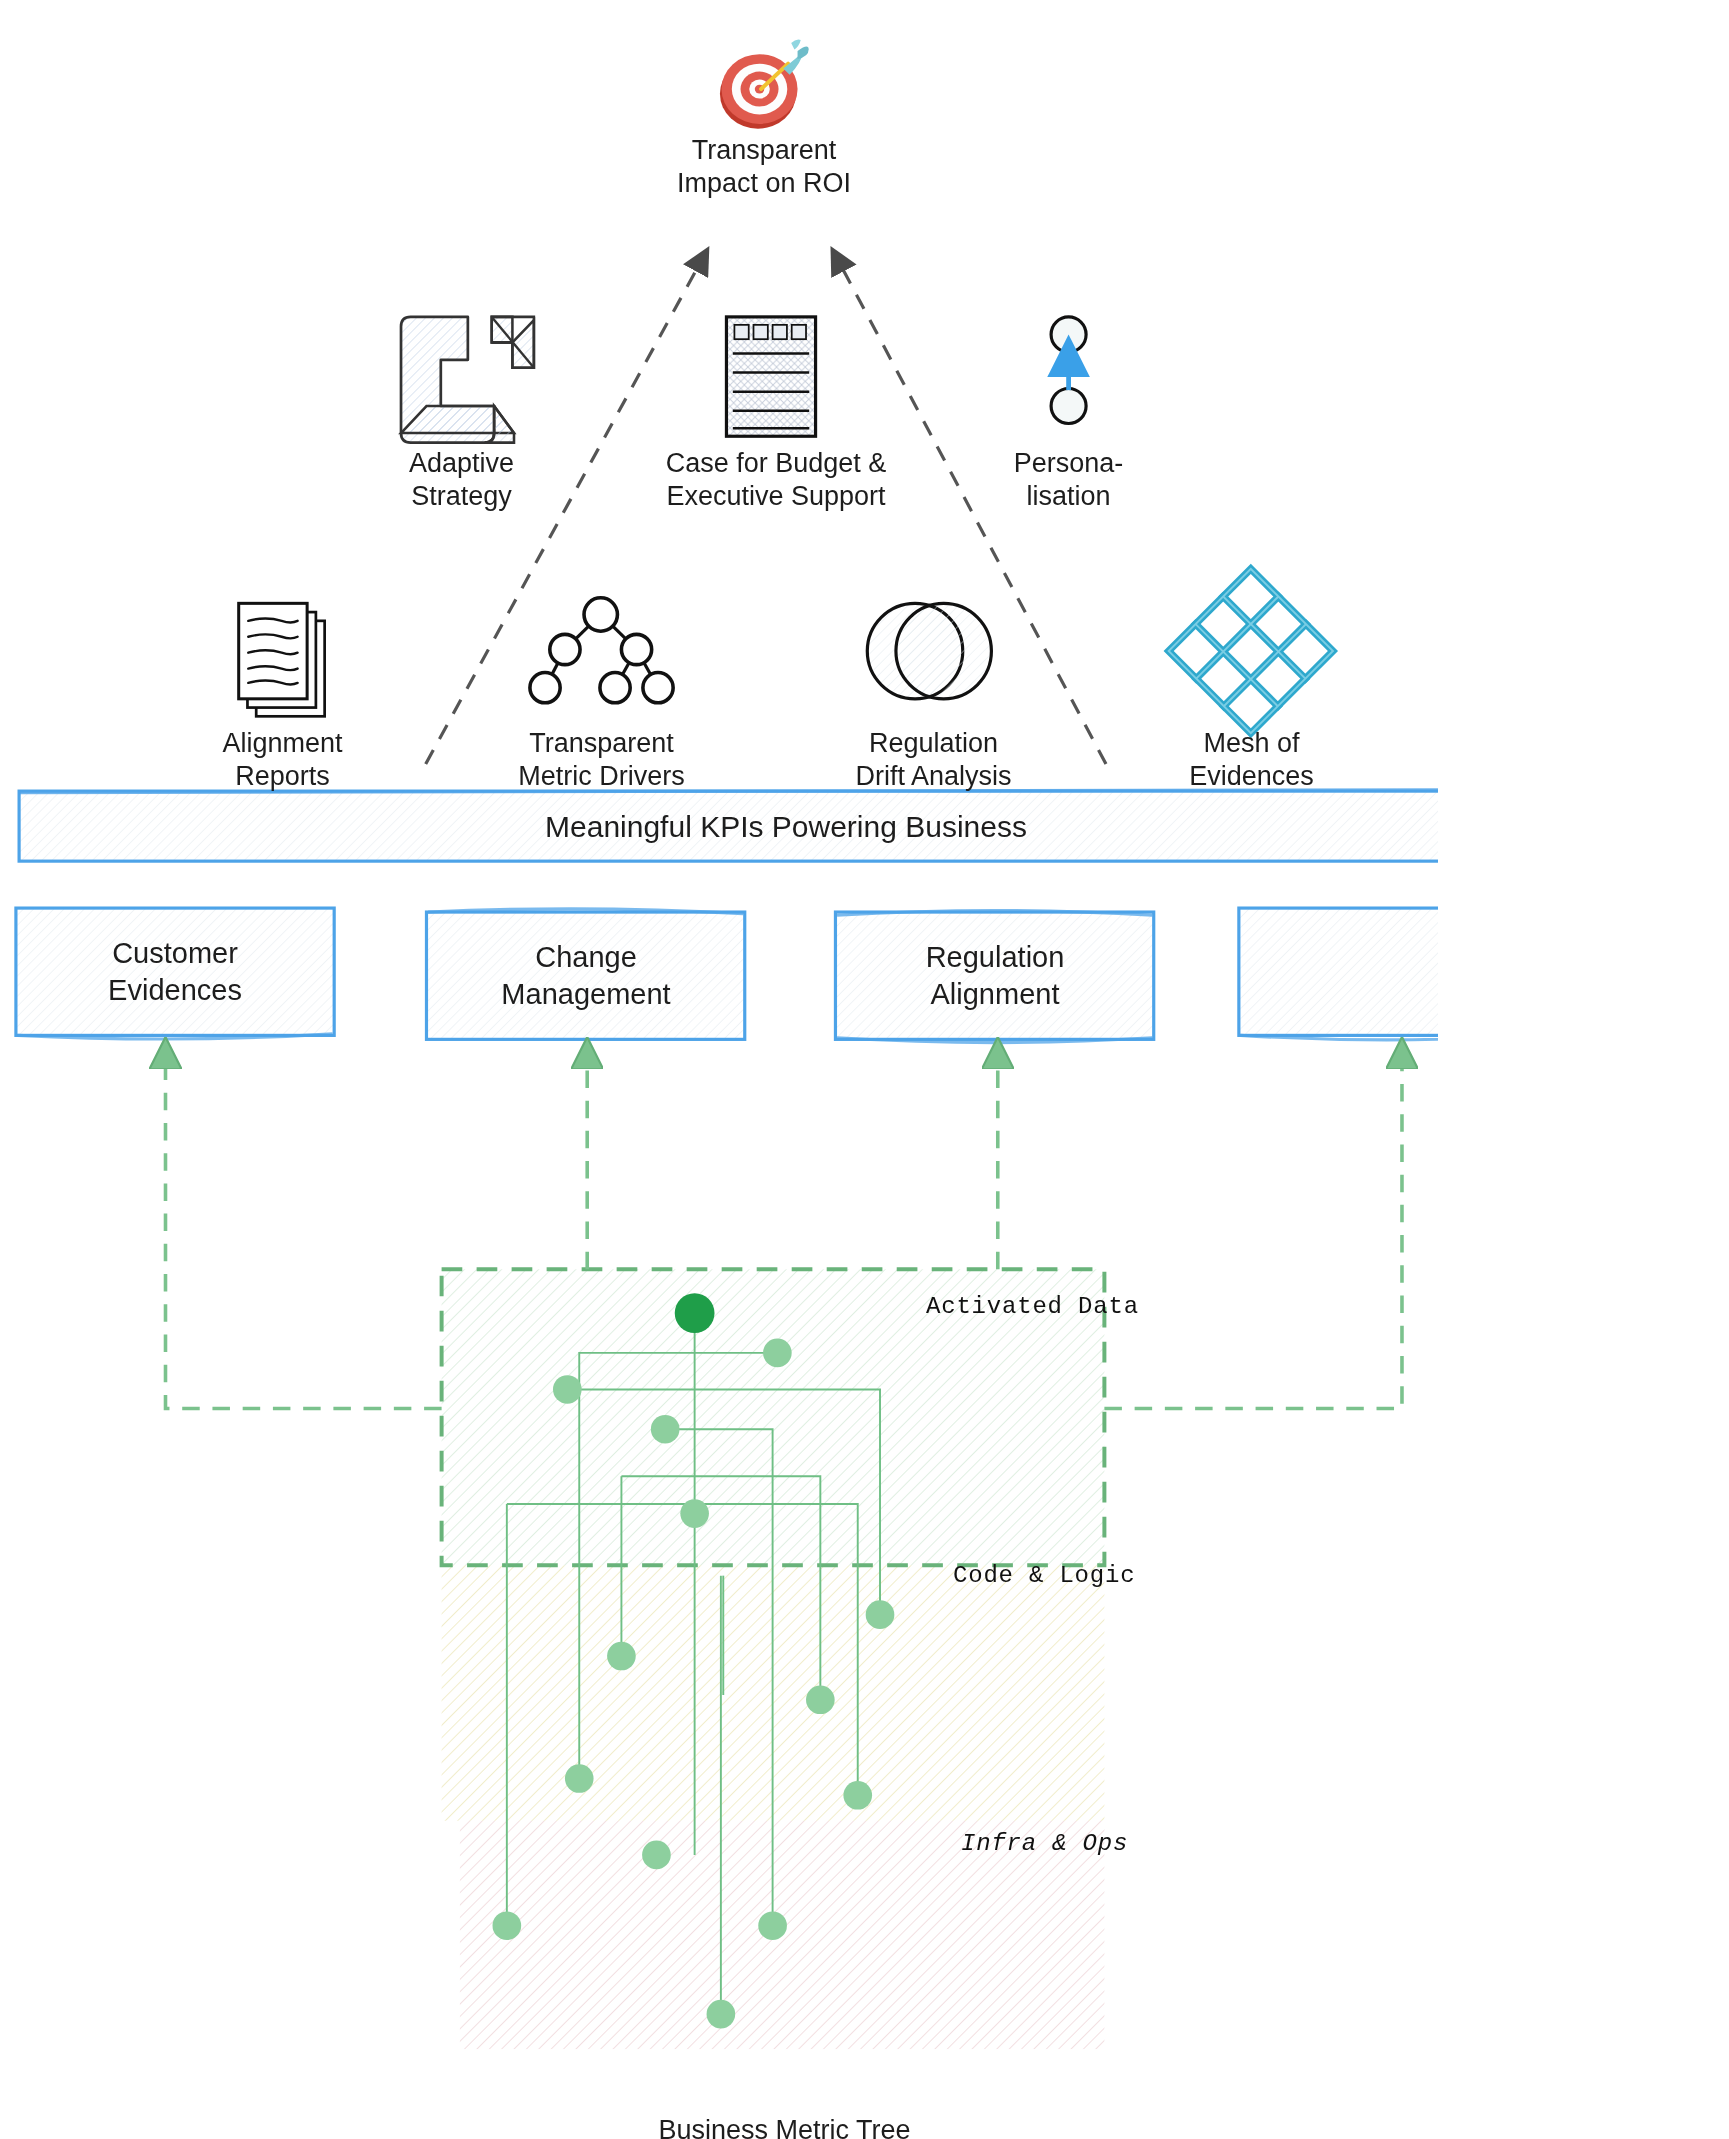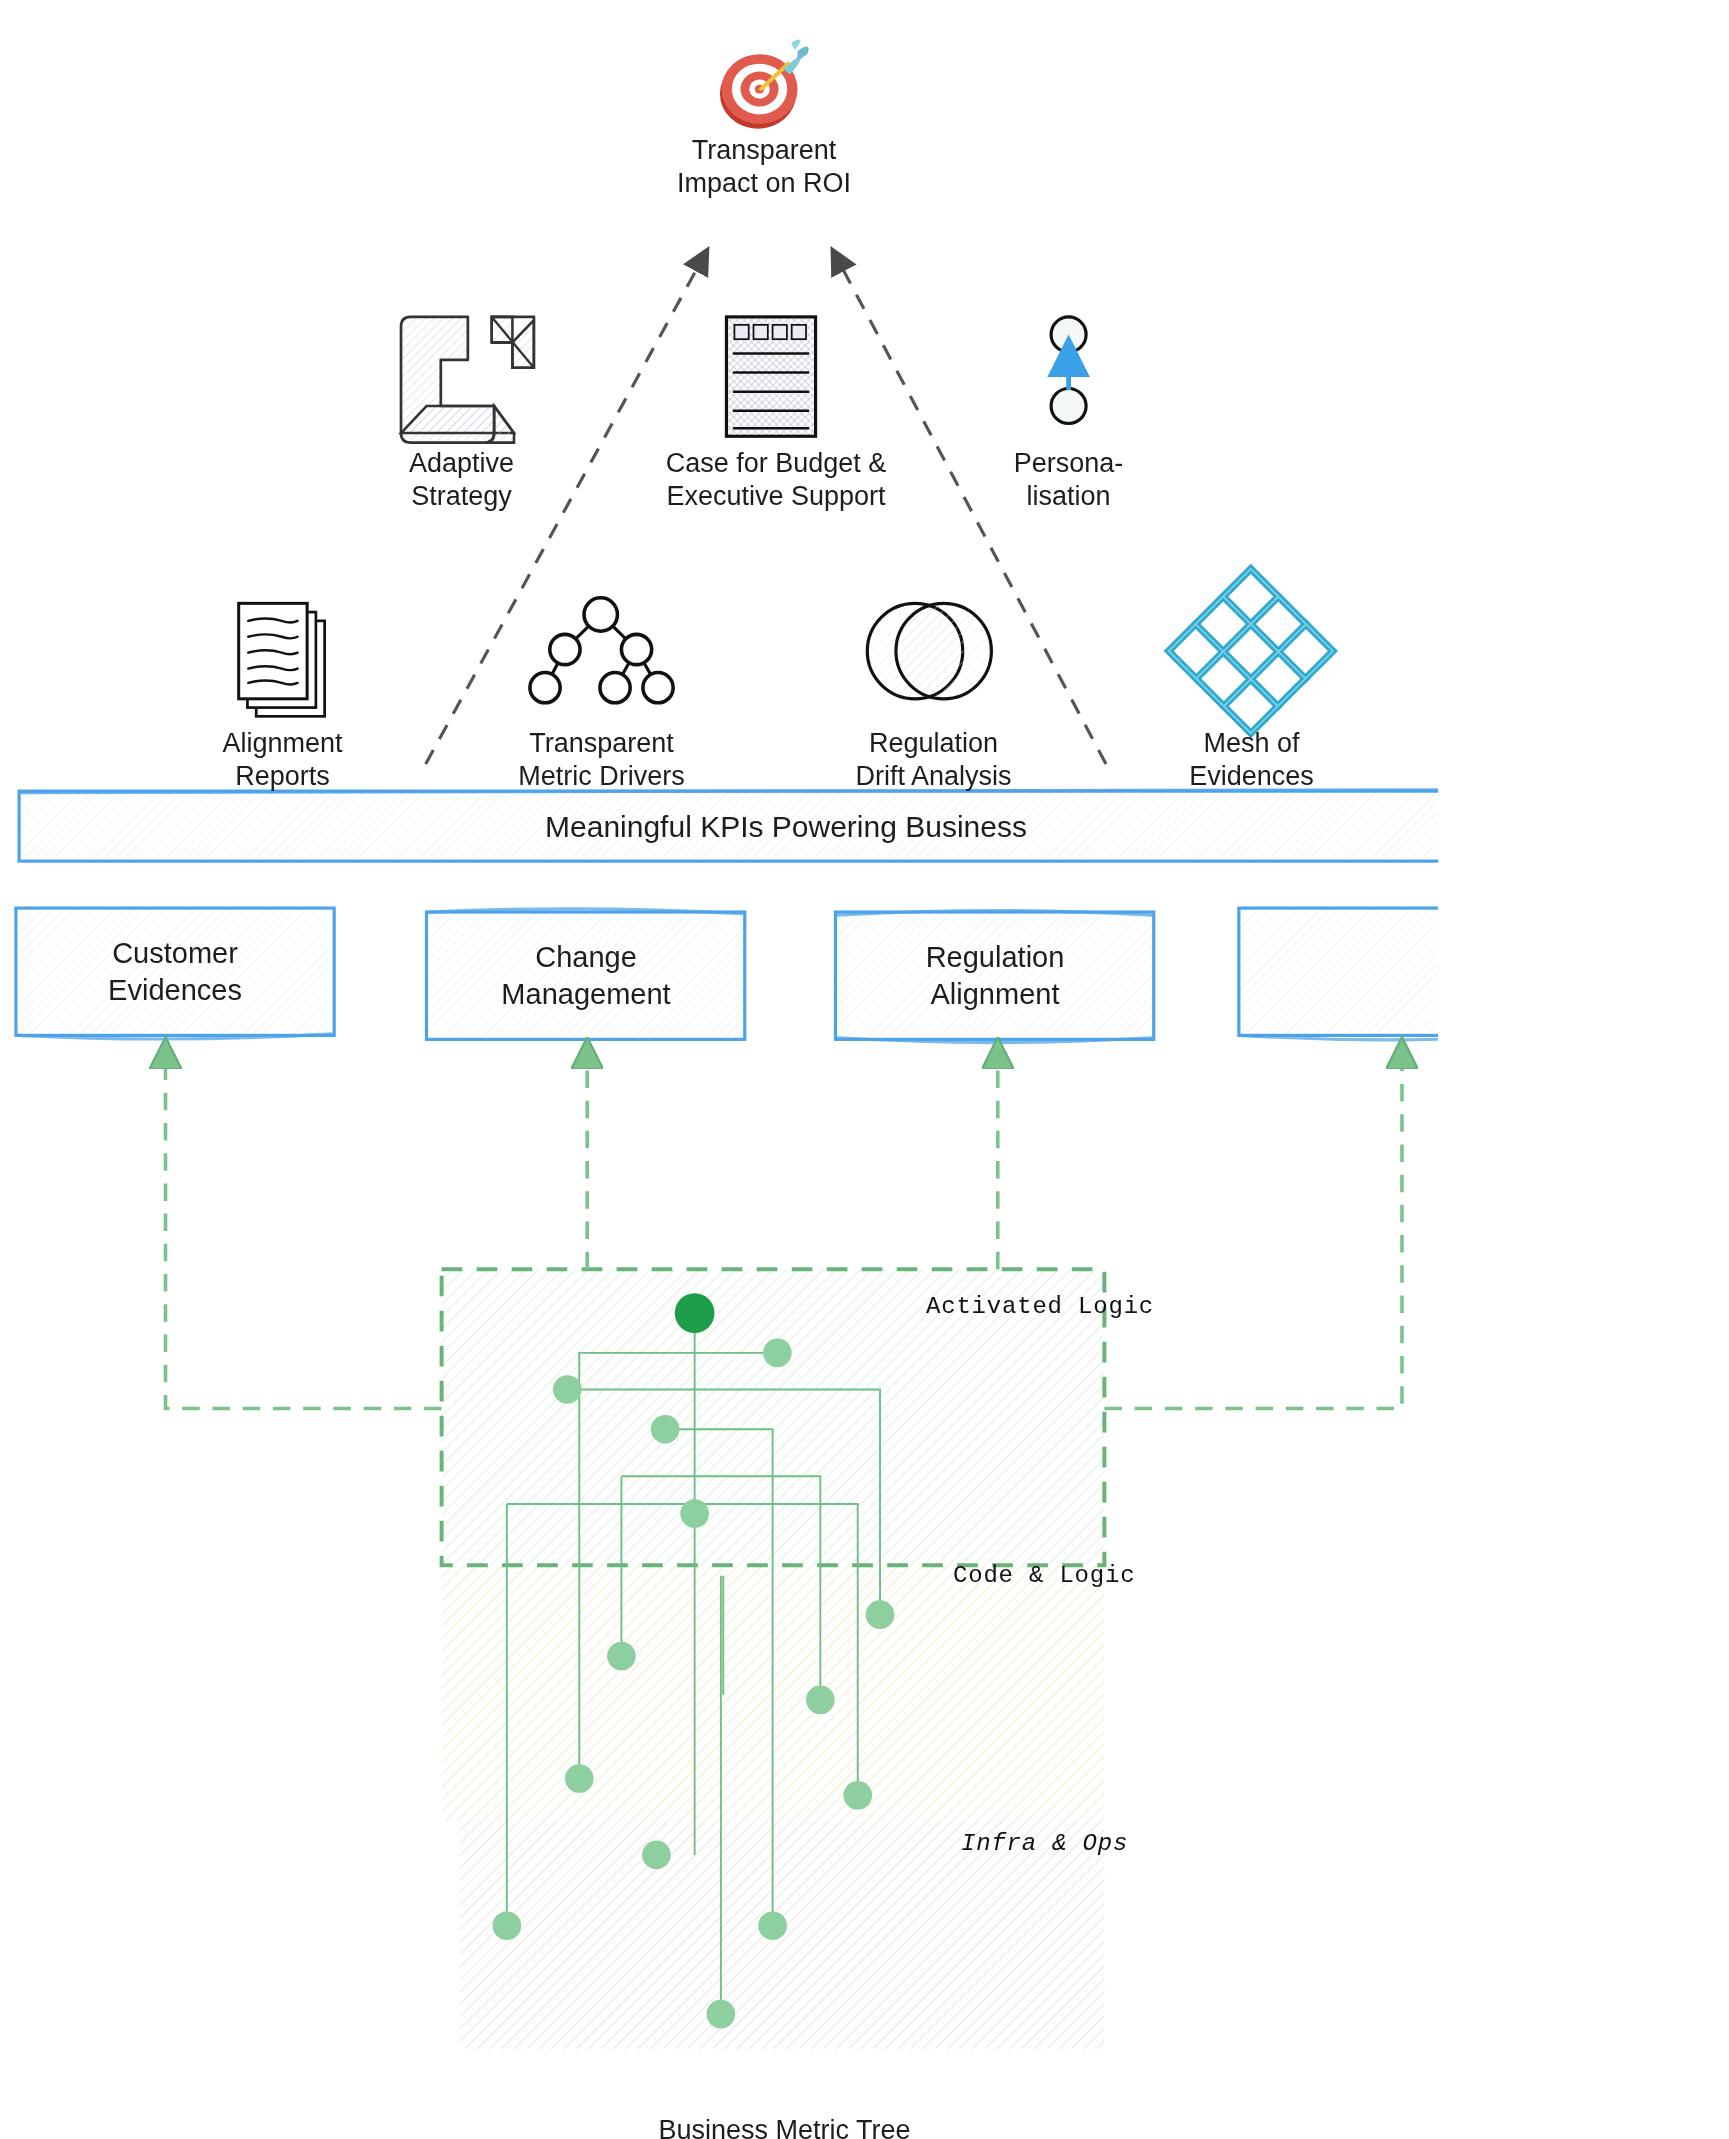--- a/index.html
+++ b/index.html
@@ -258,20 +258,20 @@
 
   <div class="boxlbl" style="left:16px;top:908px;width:318px;height:127px;">Customer
 Evidences</div>
   <div class="boxlbl" style="left:427px;top:912px;width:318px;height:127px;">Change
 Management</div>
   <div class="boxlbl" style="left:836px;top:912px;width:318px;height:127px;">Regulation
 Alignment</div>
 
   <div class="boxlbl" style="left:1580px;top:939px;width:135px;height:56px;font-size:24px;letter-spacing:11px;color:#333;">▪ ▪ ▪</div>
 
-  <div class="zone-lbl" style="left:926px;top:1293px;">Activated Logic</div>
+  <div class="zone-lbl" style="left:926px;top:1293px;">Activated Data</div>
   <div class="zone-lbl" style="left:953px;top:1562px;">Code &amp; Logic</div>
   <div class="zone-lbl" style="left:961px;top:1830px;font-style:italic;">Infra &amp; Ops</div>
 
   <div class="caption" style="left:546px;top:2091px;width:477px;">Business Metric Tree</div>
 
 </div>
 
 
 </body></html>

